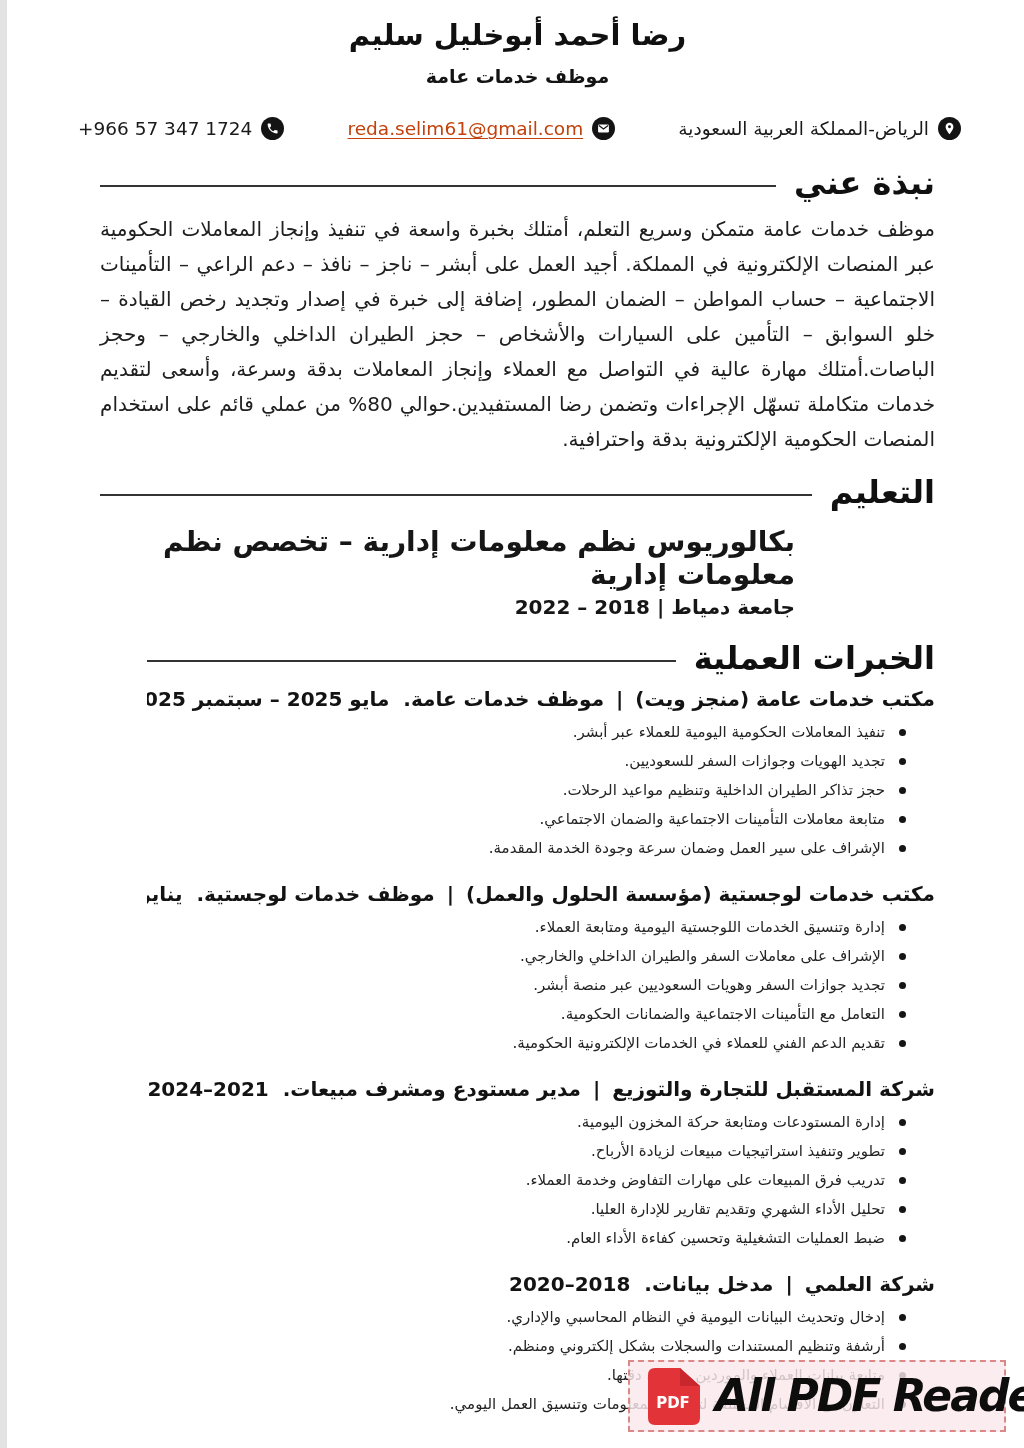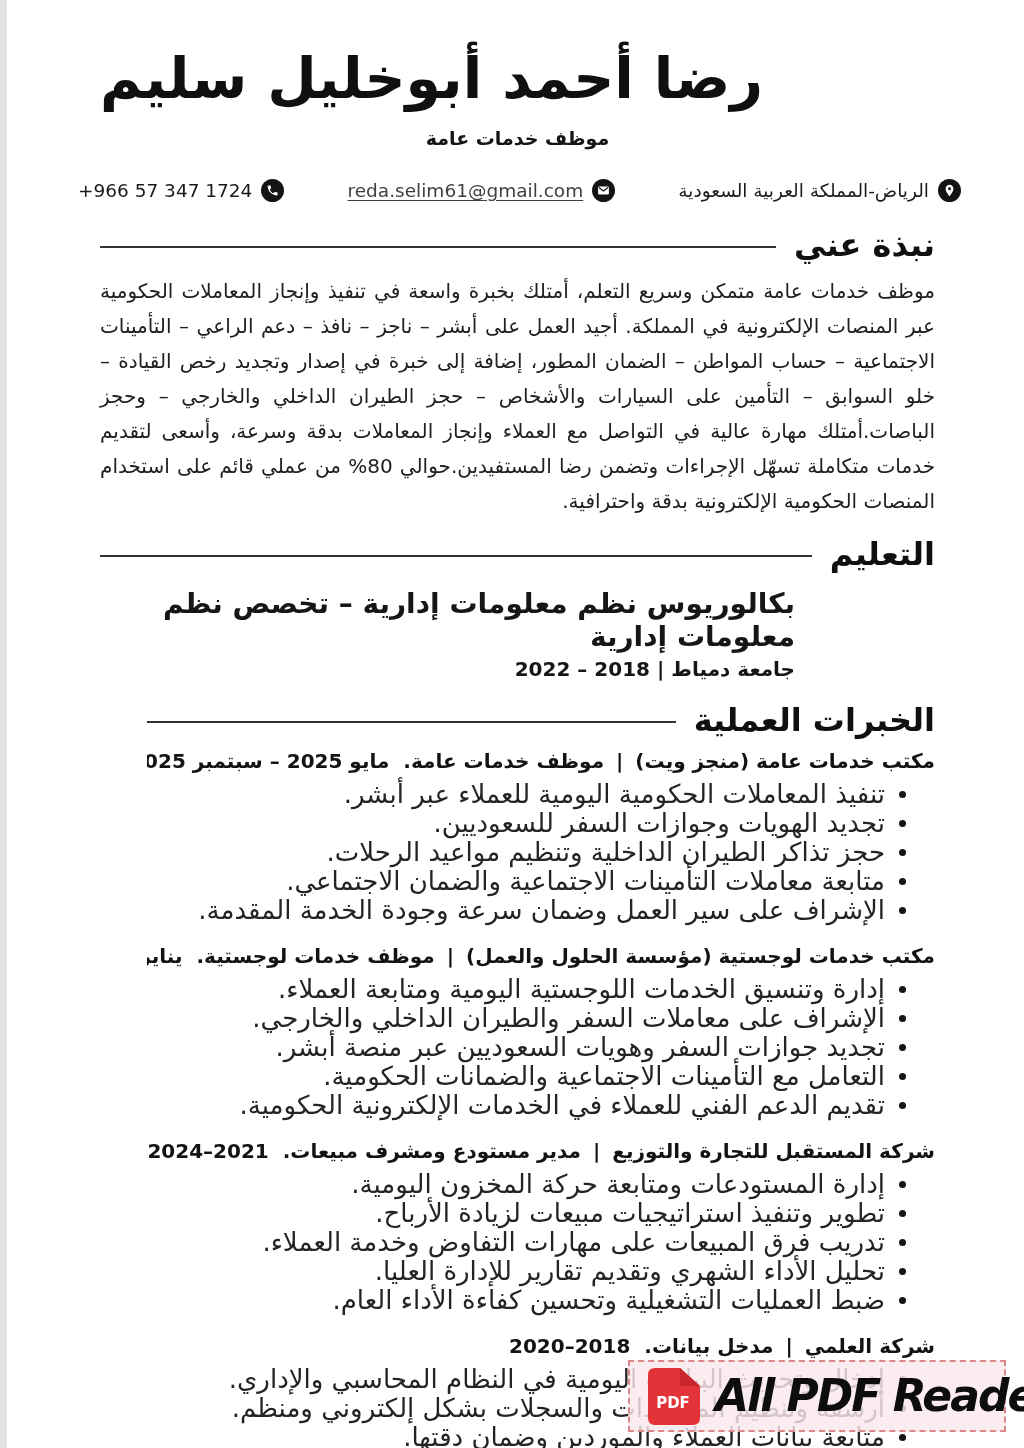--- a/index.html
+++ b/index.html
@@ -17,42 +17,42 @@
     padding: 16px 89px 0 100px;
     background: #fff;
   }
   .page::before {
     content: ""; position: absolute; left: 0; top: 0;
     width: 7px; height: 100%; background: #e3e3e3;
   }
 
   
   .name {
-    text-align: left;
-    font-size: 57px; font-weight: bold; color: #101010;
-    line-height: 1.35; letter-spacing: 0.5px; margin-top: 24px;
+    text-align: center;
+    font-size: 29px; font-weight: bold; color: #101010;
+    line-height: 1.35; letter-spacing: 0.5px;
   }
   .subtitle {
     text-align: center;
     font-size: 19px; font-weight: bold; color: #141414;
     margin-top: 10px;
   }
   .contact-row {
     display: flex; justify-content: space-between; align-items: center;
     margin: 30px -26px 0 -22px;
     font-size: 18.5px; color: #1a1a1a;
   }
   .contact-item { display: flex; align-items: center; gap: 9px; }
   .cicon {
     width: 23px; height: 23px; border-radius: 50%;
     background: #141414; color: #fff;
     display: inline-flex; align-items: center; justify-content: center;
     flex: 0 0 auto;
   }
-  .email-text { color: #404040; text-decoration: underline; text-underline-offset: 3px; cursor: pointer; }
+  .email-text { color: #c2410c; text-decoration: underline; text-underline-offset: 3px; cursor: pointer; }
   .phone-text { direction: ltr; unicode-bidi: isolate; }
 
   
   .sec { margin-top: 24px; }
   .sec-head { display: flex; align-items: center; gap: 18px; }
   .sec-title { font-size: 32px; font-weight: bold; color: #101010; white-space: nowrap; }
   .sec-rule { flex: 1; border-top: 2px solid #333; margin-top: 5px; }
 
   .about-text {
     margin-top: 10px;
@@ -69,21 +69,21 @@
   .job-head {
     font-size: 20px; font-weight: bold; color: #131313;
     white-space: nowrap; overflow: hidden;
   }
   .job-sep { margin: 0 12px; font-weight: bold; }
   .job-date { margin-right: 14px; }
   ul.bullets { list-style: none; margin: 9px 26px 0 0; padding: 0; }
   ul.bullets li {
     position: relative;
     padding-right: 24px;
-    font-size: 26px; line-height: 25px;
+    font-size: 15px; line-height: 25px;
     margin-bottom: 4px; color: #242424;
   }
   ul.bullets li::before {
     content: ""; position: absolute; right: 3px; top: 9px;
     width: 7px; height: 7px; border-radius: 50%; background: #151515;
   }
 
   
   .watermark {
     position: absolute; left: 628px; top: 1360px;

